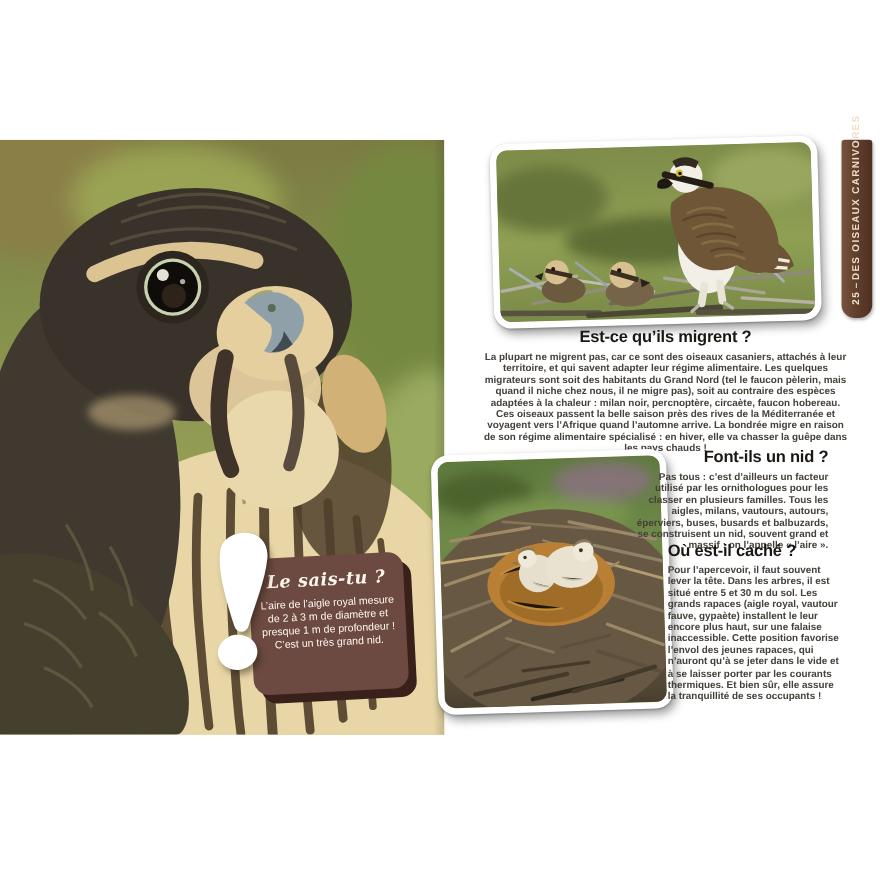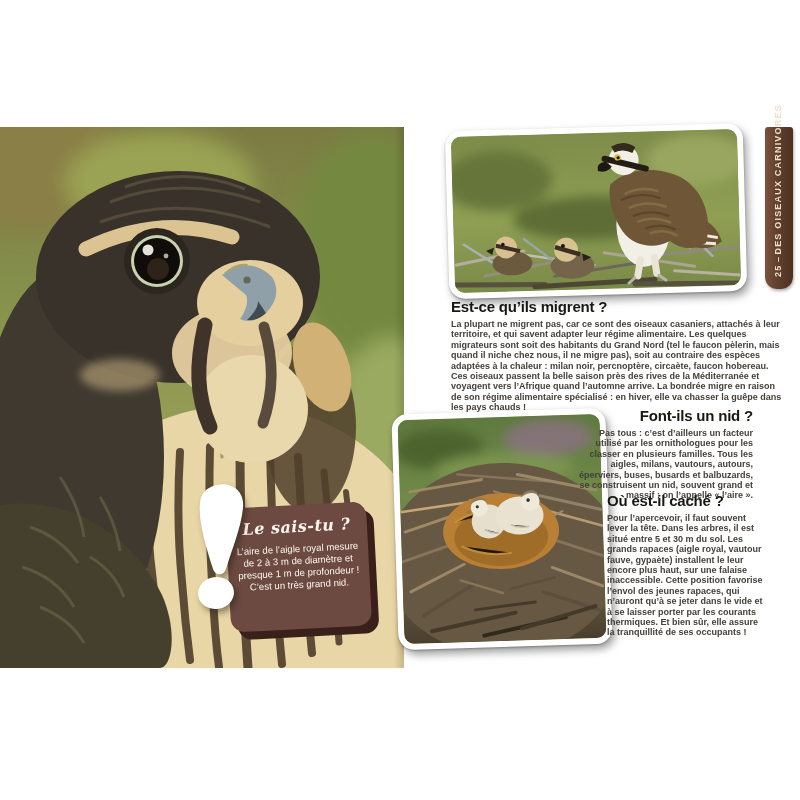--- a/index.html
+++ b/index.html
@@ -29,21 +29,21 @@
     box-shadow:3px 5px 9px rgba(0,0,0,.38),0 1px 2px rgba(0,0,0,.25);}
   .photo-inner{width:100%;height:100%;border-radius:10px;overflow:hidden;background:#7d8c49;}
   .photo-inner svg{display:block;width:100%;height:100%;}
   .photo-osprey{left:447px;top:0px;width:298px;height:168px;transform:rotate(-1.6deg);}
   .photo-nest{left:395px;top:284px;width:214px;height:236px;transform:rotate(-1.8deg);}
 
   
   .sec h2{font-size:15px;font-weight:bold;color:var(--heading);letter-spacing:-.2px;margin:0 0 4px 0;}
   .sec p{font-size:9px;line-height:10.4px;color:var(--body-text);margin:0;font-weight:bold;}
   .sec{position:absolute;}
-  .sec-migration{left:451px;top:171px;width:334px;}
+  .sec-migration{left:438px;top:171px;width:334px;text-align:center;}
   .sec-nid{left:574px;top:280px;width:179px;text-align:right;}
   .sec-cache{left:607px;top:365px;width:161px;}
 
   
   .bubble{position:absolute;left:228px;top:378px;width:141px;height:124px;
     background:var(--bubble-brown);border-radius:14px;transform:rotate(-3deg);
     box-shadow:7px 8px 0 var(--bubble-shadow);color:#fdf6ee;text-align:center;}
   .bubble-title{font-family:"DejaVu Serif",serif;font-style:italic;font-weight:bold;
     font-size:16px;letter-spacing:.5px;margin:12px 0 7px 0;}
   .bubble-body{font-size:9.6px;line-height:12px;padding:0 9px;}

